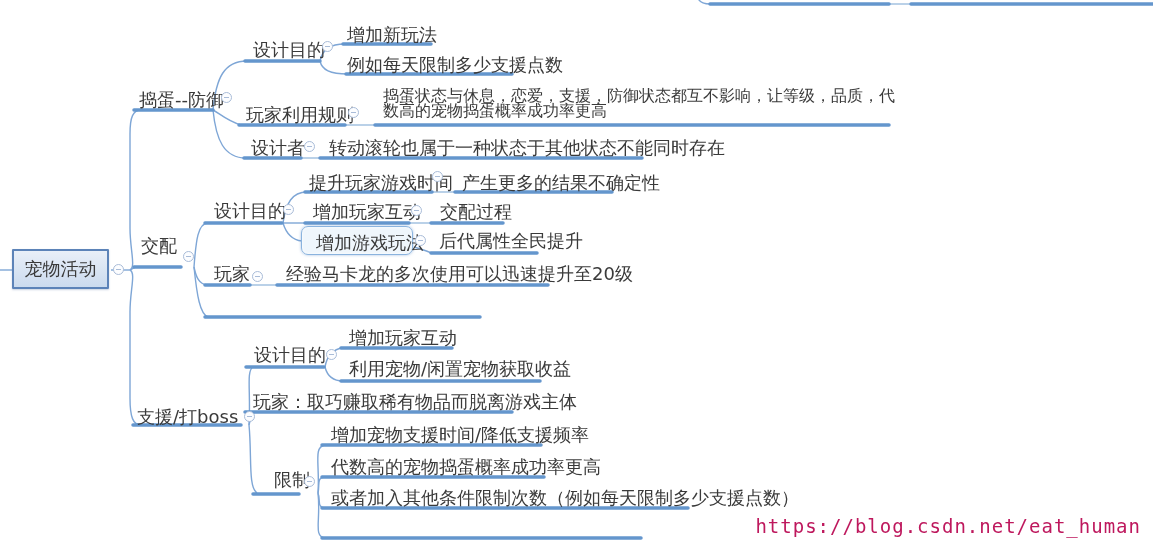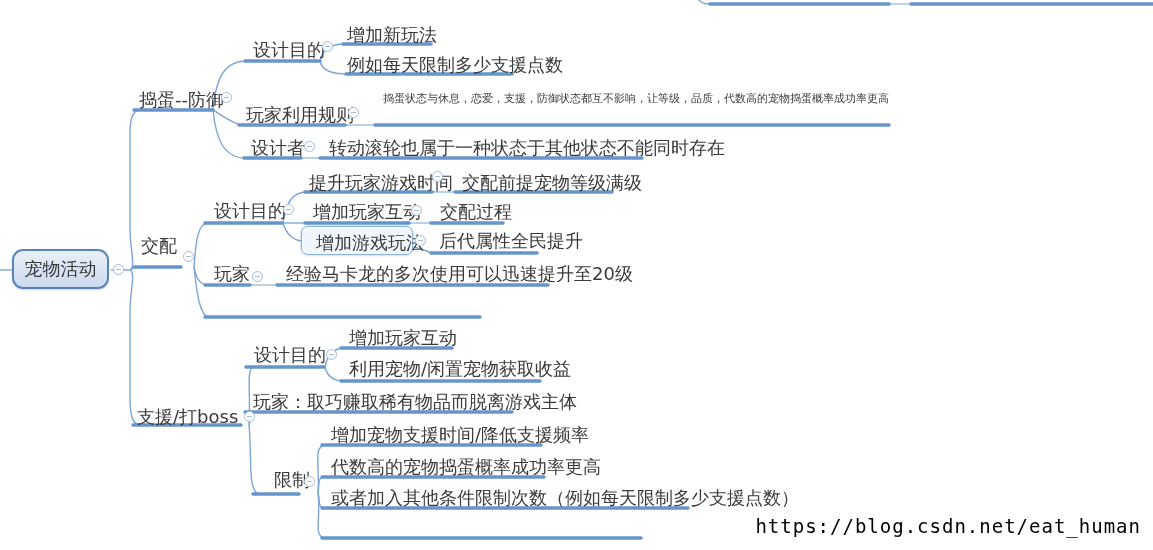--- a/index.html
+++ b/index.html
@@ -1,33 +1,33 @@
 <!DOCTYPE html>
 <html><head>
 <meta charset="utf-8">
 <style>
   html,body{margin:0;padding:0;background:#fff;}
   .stage{position:relative;width:1153px;height:550px;background:#ffffff;overflow:hidden;
          font-family:"DejaVu Sans","Liberation Sans",sans-serif;}
   .links{position:absolute;left:0;top:0;}
   .lbl{position:absolute;font-size:18px;color:#3a3a3a;white-space:nowrap;line-height:1.15;}
-  .wrapblk{white-space:normal;width:516px;font-size:11px;line-height:22px;}
+  .wrapblk{white-space:normal;width:516px;font-size:16px;line-height:15px;}
   .root-node{position:absolute;left:12px;top:249px;width:97px;height:40px;box-sizing:border-box;
-         border:2px solid #5c83b8;border-radius:11px;
+         border:2px solid #5c83b8;border-radius:1px;
          background:linear-gradient(#e9eff8,#cbdbee);
          display:flex;align-items:center;justify-content:center;
          font-size:18px;color:#3a3a3a;box-shadow:0 1px 2px rgba(100,130,170,.35);}
   .sel-box{position:absolute;left:301px;top:226px;width:112px;height:29px;box-sizing:border-box;
          border:1px solid #8ab3de;border-radius:7px;background:rgba(229,240,250,.6);
          box-shadow:0 0 3px rgba(120,160,210,.65), inset 0 0 3px #ffffff;}
   .collapse{position:absolute;width:11px;height:11px;box-sizing:border-box;
          border:1px solid #a9bcd8;border-radius:50%;background:#fcfdff;}
   .collapse::after{content:"";position:absolute;left:2px;right:2px;top:4px;border-top:1px solid #a9bcd8;}
   .watermark{position:absolute;right:12px;bottom:13px;font-family:"DejaVu Sans Mono",monospace;
-         font-size:19px;letter-spacing:1px;color:#000000;}
+         font-size:19px;letter-spacing:1px;color:#be185d;}
 </style>
 </head>
 <body>
 
 <div class="stage">
 
   <svg class="links" width="1153" height="550" viewBox="0 0 1153 550">
 
     <g stroke="#7ea6d6" stroke-width="1.4" fill="none">
       <path d="M0,270 H13"></path>
@@ -113,21 +113,21 @@
   <div class="lbl" style="left:347px;top:25px">增加新玩法</div>
   <div class="lbl" style="left:347px;top:55px">例如每天限制多少支援点数</div>
   <div class="lbl" style="left:246px;top:105px">玩家利用规则</div>
   <div class="lbl wrapblk" style="left:383px;top:88px">捣蛋状态与休息，恋爱，支援，防御状态都互不影响，让等级，品质，代数高的宠物捣蛋概率成功率更高</div>
   <div class="lbl" style="left:251px;top:138px">设计者</div>
   <div class="lbl" style="left:329px;top:138px">转动滚轮也属于一种状态于其他状态不能同时存在</div>
 
   <div class="lbl" style="left:141px;top:236px">交配</div>
   <div class="lbl" style="left:214px;top:201px">设计目的</div>
   <div class="lbl" style="left:309px;top:173px">提升玩家游戏时间</div>
-  <div class="lbl" style="left:462px;top:173px">交配前提宠物等级满级</div>
+  <div class="lbl" style="left:462px;top:173px">产生更多的结果不确定性</div>
   <div class="lbl" style="left:313px;top:202px">增加玩家互动</div>
   <div class="lbl" style="left:440px;top:202px">交配过程</div>
   <div class="lbl" style="left:316px;top:233px">增加游戏玩法</div>
   <div class="lbl" style="left:439px;top:231px">后代属性全民提升</div>
   <div class="lbl" style="left:214px;top:264px">玩家</div>
   <div class="lbl" style="left:286px;top:264px">经验马卡龙的多次使用可以迅速提升至20级</div>
 
   <div class="lbl" style="left:137px;top:407px">支援/打boss</div>
   <div class="lbl" style="left:254px;top:345px">设计目的</div>
   <div class="lbl" style="left:349px;top:328px">增加玩家互动</div>

